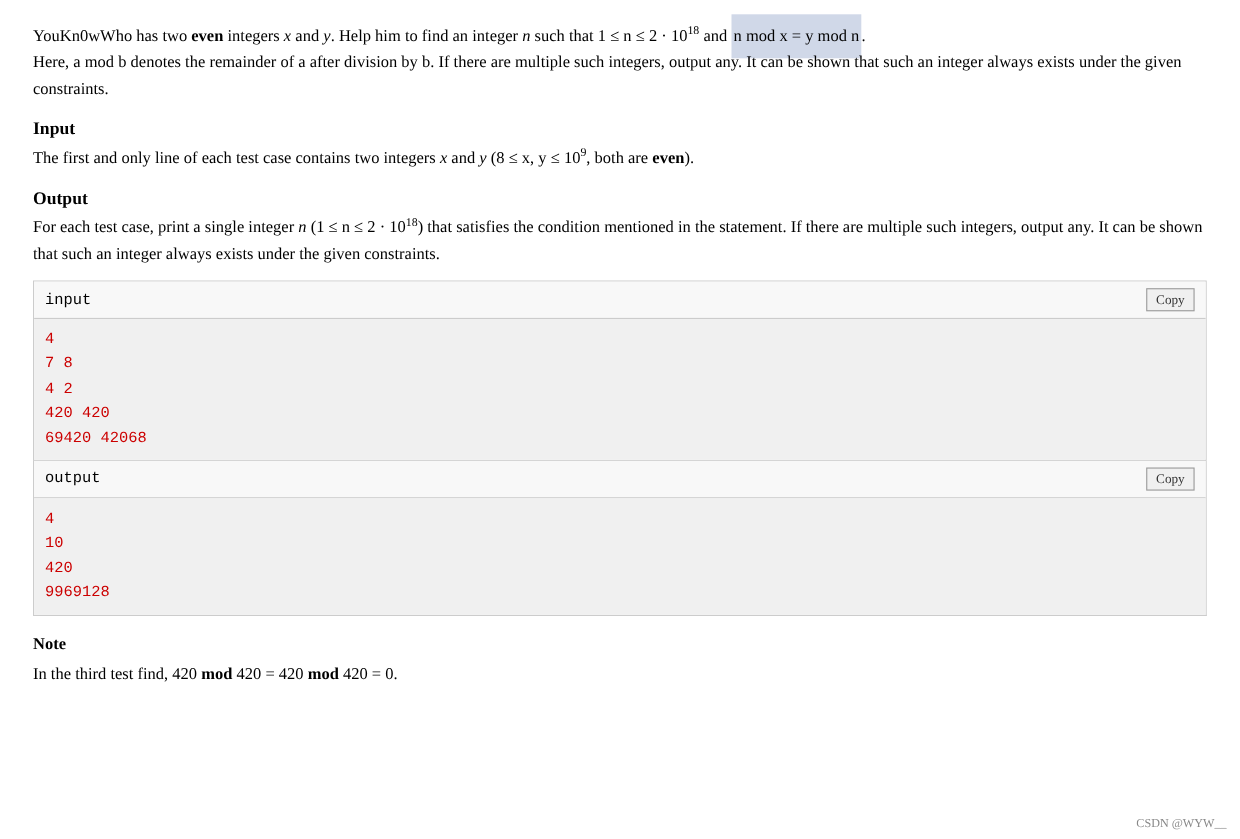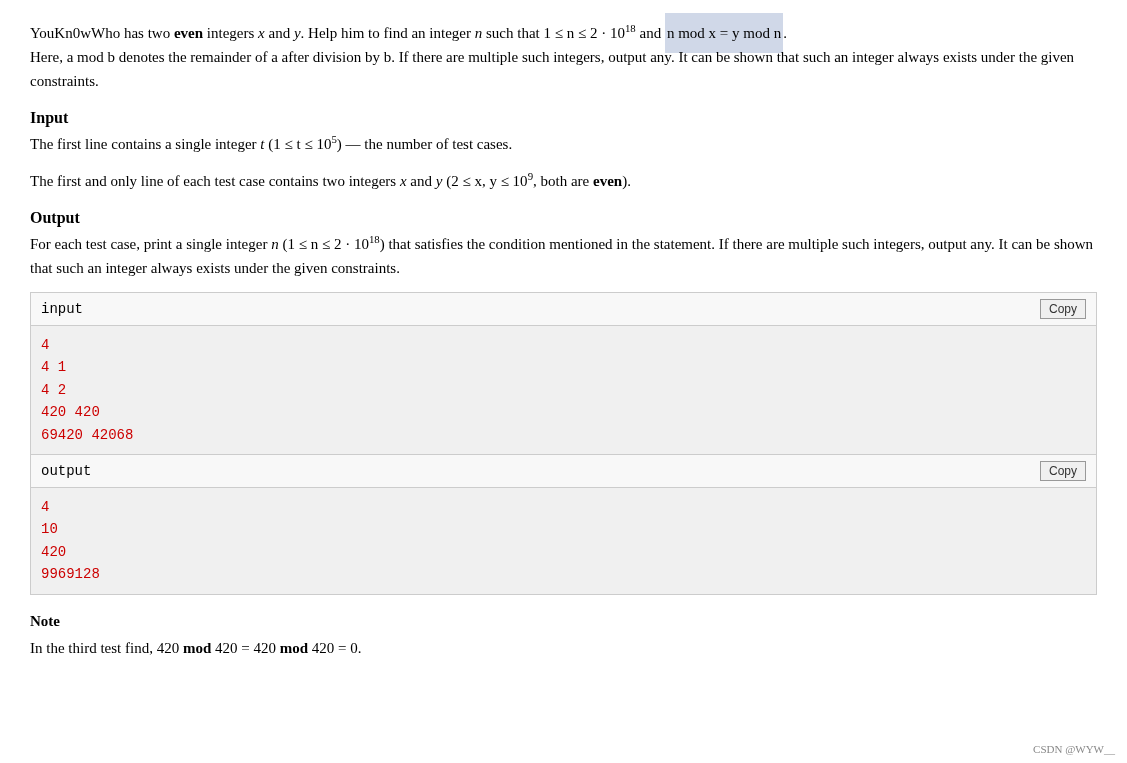--- a/index.html
+++ b/index.html
@@ -45,21 +45,21 @@
       font-family: "Courier New", monospace;
       font-size: 14px;
       font-weight: normal;
     }
     .copy-btn {
       border: 1px solid #999;
       background: #f0f0f0;
       font-size: 12px;
       padding: 2px 8px;
       cursor: pointer;
-      font-family: Liberation Sans, sans-serif;
+      font-family: Liberation Serif, serif;
       color: #333;
     }
     .code-body {
       background: #f0f0f0;
       padding: 8px 10px;
       font-family: "Courier New", monospace;
       font-size: 14px;
       line-height: 1.6;
       color: #cc0000;
     }
@@ -95,44 +95,41 @@
 <body>
 
 <p class="problem-text">
   <span>YouKn0wWho has two </span><span class="bold">even</span><span> integers </span><span class="math italic">x</span><span> and </span><span class="math italic">y</span><span>. Help him to find an integer </span><span class="math italic">n</span><span> such that 1 ≤ n ≤ 2 · 10</span><sup>18</sup><span> and </span><span class="highlight-bg">n mod x = y mod n</span><span>.</span><br>
   <span>Here, a mod b denotes the remainder of a after division by b. If there are multiple such integers, output any. It can be shown that such an integer always exists under the given constraints.</span>
 </p>
 
 <div>
   <div class="section-title">Input</div>
   <p class="problem-text">
-    <span>The first line contains a single integer </span><span class="math italic">t</span><span> (1 ≤ t ≤ 10</span><sup>5</sup><span>)</span><span> — the number of test cases.</span>
-  </p>
-  <p class="problem-text">
-    <span>The first and only line of each test case contains two integers </span><span class="math italic">x</span><span> and </span><span class="math italic">y</span><span> (2 ≤ x, y ≤ 10</span><sup>9</sup><span>, both are </span><span class="bold">even</span><span>).</span>
+    <span>The first and only line of each test case contains two integers </span><span class="math italic">x</span><span> and </span><span class="math italic">y</span><span> (8 ≤ x, y ≤ 10</span><sup>9</sup><span>, both are </span><span class="bold">even</span><span>).</span>
   </p>
 </div>
 
 <div>
   <div class="section-title">Output</div>
   <p class="problem-text">
     <span>For each test case, print a single integer </span><span class="math italic">n</span><span> (1 ≤ n ≤ 2 · 10</span><sup>18</sup><span>) that satisfies the condition mentioned in the statement. If there are multiple such integers, output any. It can be shown that such an integer always exists under the given constraints.</span>
   </p>
 </div>
 
 <div>
 
   <div class="code-block-wrapper">
     <div class="code-header">
       <span>input</span>
       <button class="copy-btn">Copy</button>
     </div>
     <div class="code-body" id="input-lines-container">
     <span class="line">4</span>
-        <span class="line">4 1</span>
+        <span class="line">7 8</span>
         <span class="line">4 2</span>
         <span class="line">420 420</span>
         <span class="line">69420 42068</span>
       </div>
   </div>
 
   <div class="code-block-wrapper" style="margin-top:0; border-top: none;">
     <div class="code-header">
       <span>output</span>
       <button class="copy-btn">Copy</button>

